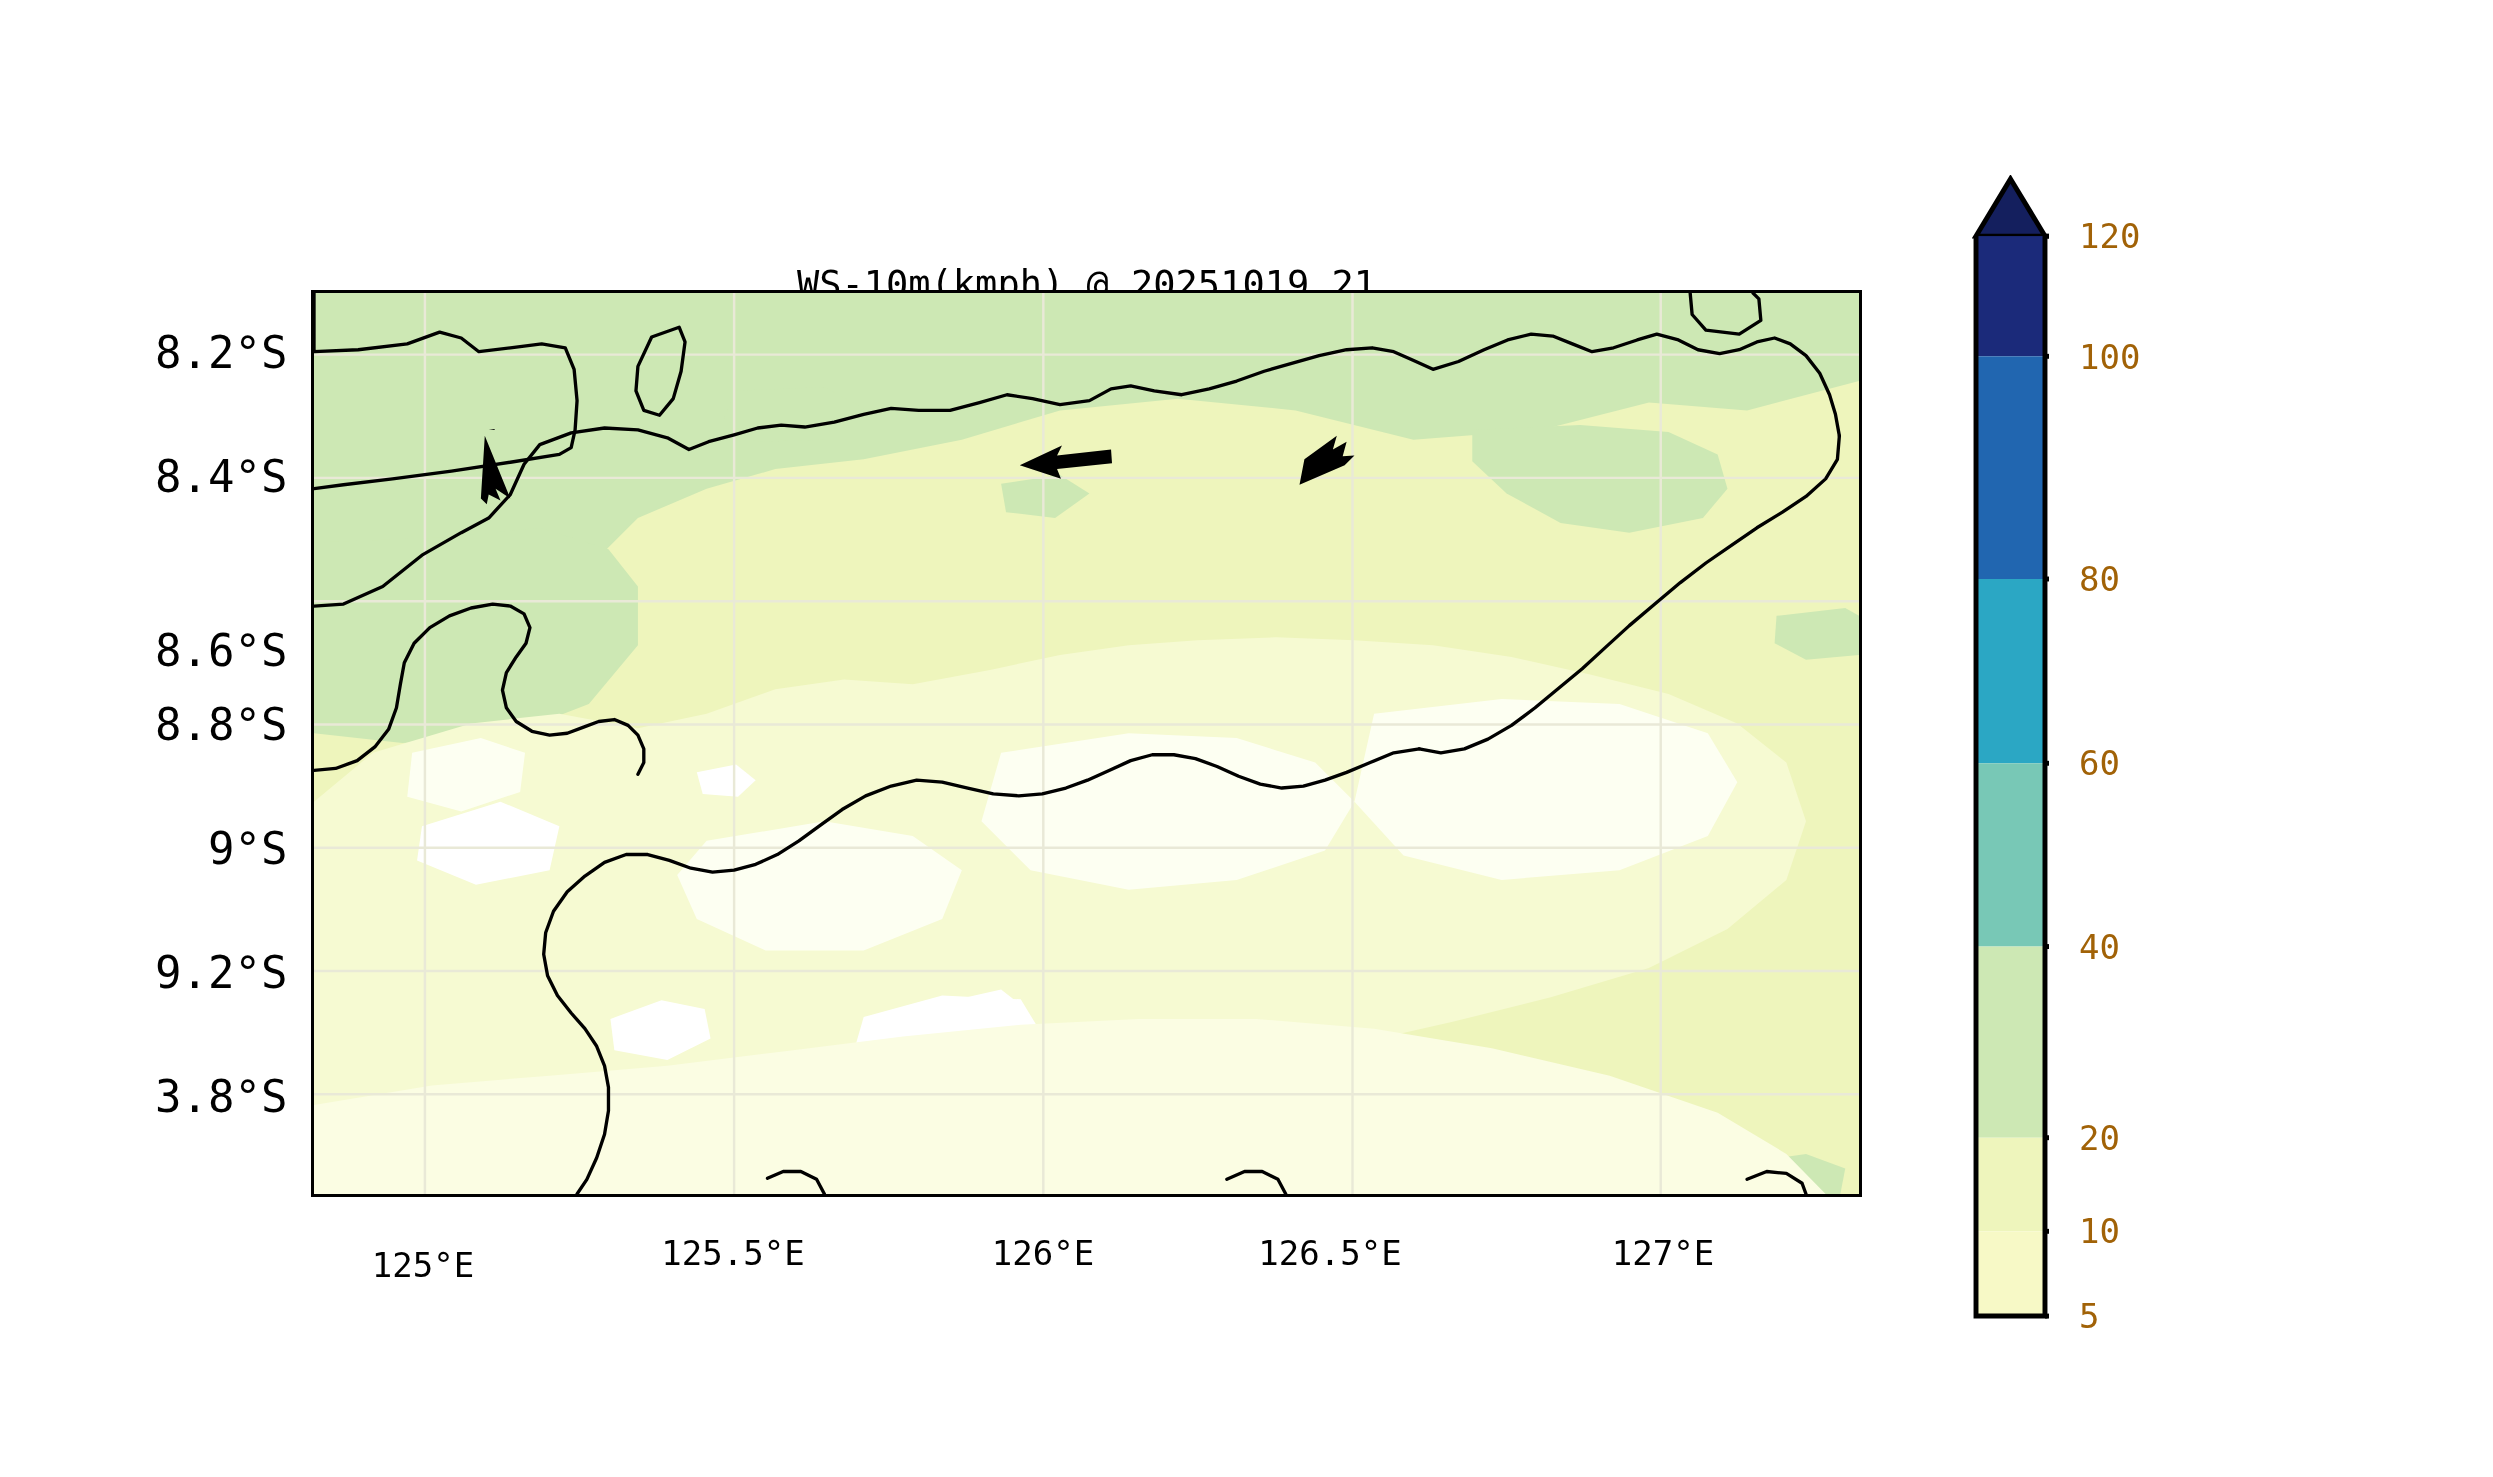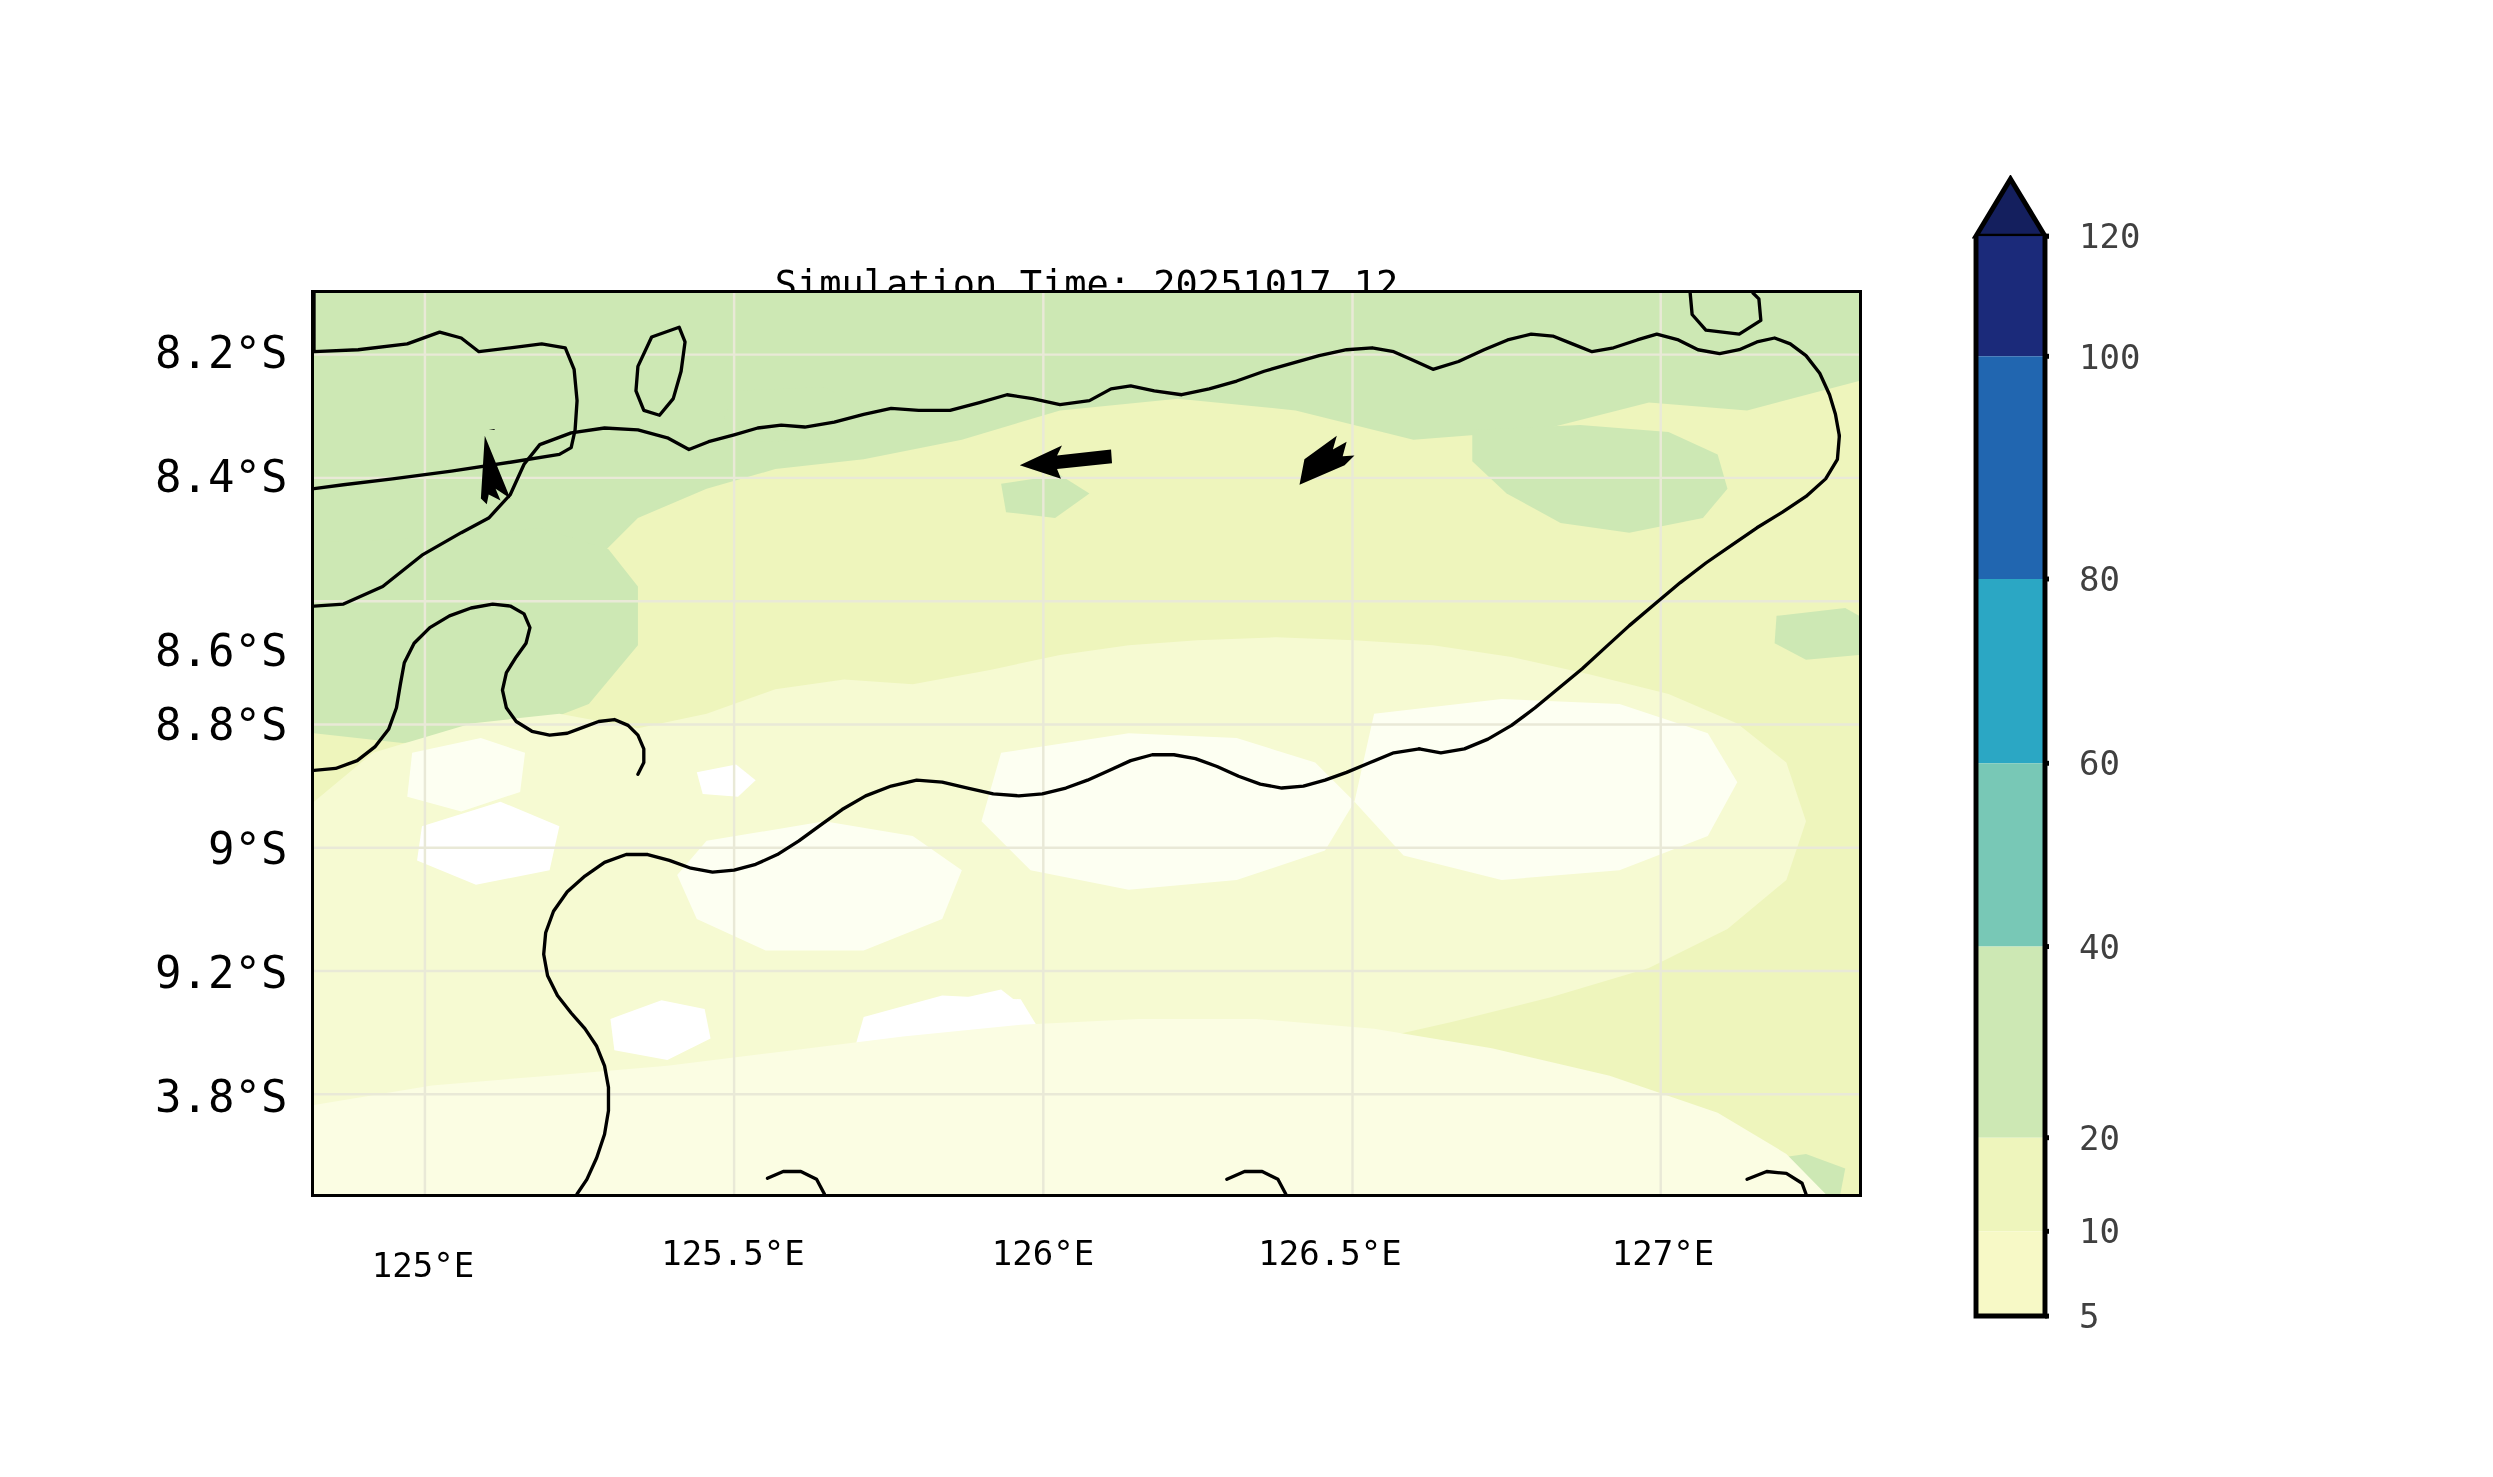--- a/index.html
+++ b/index.html
@@ -20,28 +20,29 @@
   .ylabel{position:absolute;color:#000;font-size:44px;text-align:right;
        font-family:"DejaVu Sans Mono","Liberation Mono",monospace;white-space:pre;
        transform:translateY(-50%);width:256px;}
   .xlabel{position:absolute;color:#000;font-size:34px;text-align:center;
        font-family:"DejaVu Sans Mono","Liberation Mono",monospace;white-space:pre;
        transform:translateX(-50%);width:256px;}
 
   
   #colorbar-wrap{position:absolute;left:1972px;top:175px;width:77px;height:1145px;}
   #cbar-svg{display:block;}
-  .cbtick-label{position:absolute;color:#404040;font-size:34px;
+  .cbtick-label{position:absolute;color:#a16207;font-size:34px;
        font-family:"DejaVu Sans Mono","Liberation Mono",monospace;
        transform:translateY(-50%);white-space:pre;left:2079px;}
 </style>
 </head>
 <body>
 
 <div id="title-block">
+  <span id="title-line1">WS-10m(kmph) @ 20251019_21</span>
   <span id="title-line2">Simulation Time: 20251017_12</span>
 </div>
 
 <div id="plot-frame">
   <svg id="map-svg" viewBox="0 0 1574 921" preserveAspectRatio="none">
     <defs>
       <clipPath id="plotclip">
           <rect x="0" y="0" width="1574" height="921"></rect>
         </clipPath>
     </defs>

